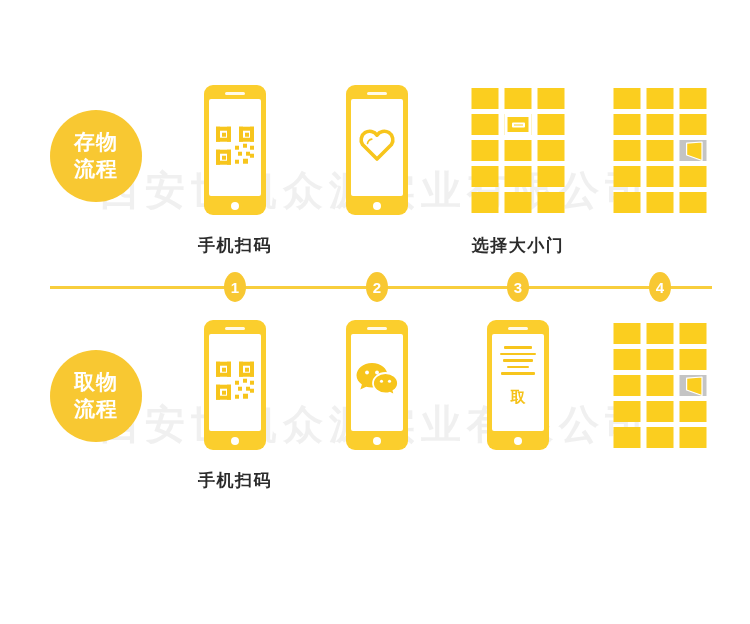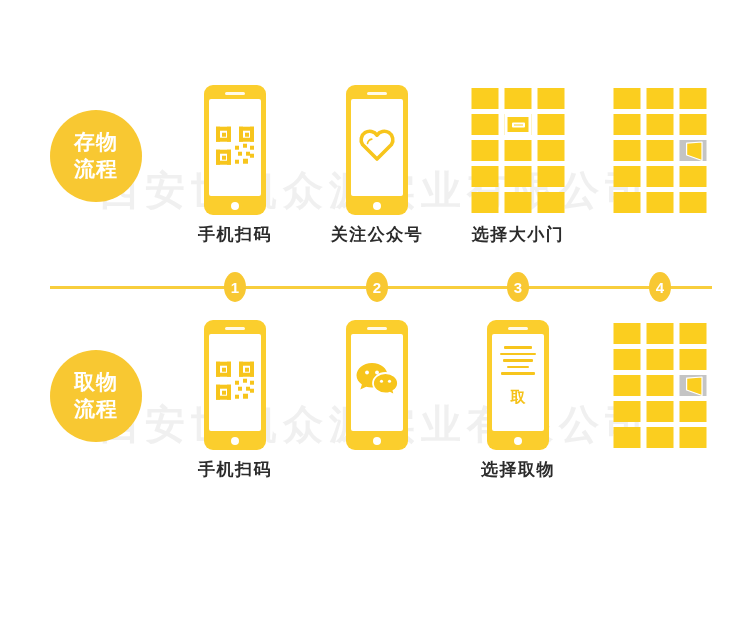--- a/index.html
+++ b/index.html
@@ -67,21 +67,21 @@
     position: absolute;
     width: 130px;
     z-index: 10;
     text-align: center;
   }
   .step .art {
     height: 135px;
     position: relative;
   }
   .step .caption {
-    margin-top: 3px;
+    margin-top: 14px;
     font-size: 17px;
     font-weight: 700;
     color: #2b2b2b;
     letter-spacing: 1.5px;
     white-space: nowrap;
   }
 
   .row1 .step { top: 85px; }
   .row2 .step { top: 320px; }
   .col-1 { left: 170px; }
@@ -340,21 +340,20 @@
             <div class="heart-wrap">
               <svg width="40" height="36" viewBox="0 0 40 36">
                 <path d="M20 33 L5.5 18.5 A8.6 8.6 0 0 1 20 9.2 A8.6 8.6 0 0 1 34.5 18.5 Z" fill="none" stroke="#F7C51C" stroke-width="3.6" stroke-linejoin="round"></path>
                 <path d="M10.5 17.5 a5.4 5.4 0 0 1 4.3 -4.4" fill="none" stroke="#F7C51C" stroke-width="1.6" stroke-linecap="round"></path>
               </svg>
             </div>
           </div>
           <span class="home"></span>
         </div>
       </div>
-      <div class="caption">关注公众号</div>
     </div>
 
     <div class="step col-3">
       <div class="art">
         <div class="locker">
           <div class="cell" style="left:0;top:0;width:27px;height:21px;"></div>
           <div class="cell" style="left:33px;top:0;width:27px;height:21px;"></div>
           <div class="cell" style="left:66px;top:0;width:27px;height:21px;"></div>
 
           <div class="cell" style="left:0;top:26px;width:27px;height:21px;"></div>
@@ -490,21 +489,20 @@
               <div class="ln" style="width:36px;"></div>
               <div class="ln" style="width:30px;"></div>
               <div class="ln" style="width:22px;"></div>
               <div class="ln" style="width:34px;"></div>
               <div class="pick">取</div>
             </div>
           </div>
           <span class="home"></span>
         </div>
       </div>
-      <div class="caption">选择取物</div>
     </div>
 
     <div class="step col-4">
       <div class="art">
         <div class="locker">
           <div class="cell" style="left:0;top:0;width:27px;height:21px;"></div>
           <div class="cell" style="left:33px;top:0;width:27px;height:21px;"></div>
           <div class="cell" style="left:66px;top:0;width:27px;height:21px;"></div>
 
           <div class="cell" style="left:0;top:26px;width:27px;height:21px;"></div>

